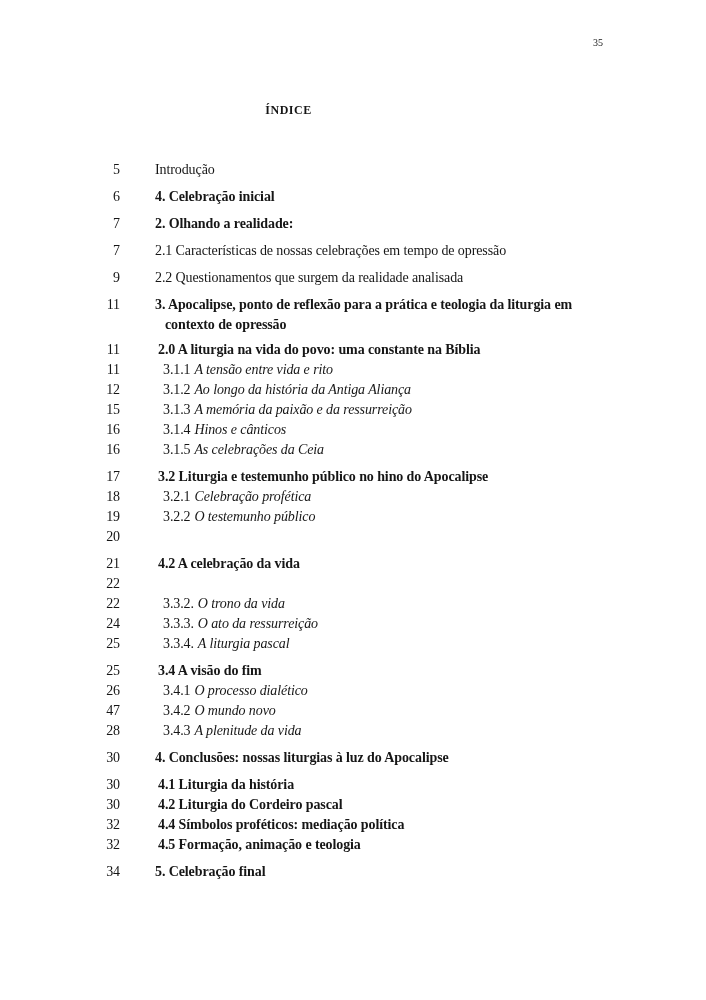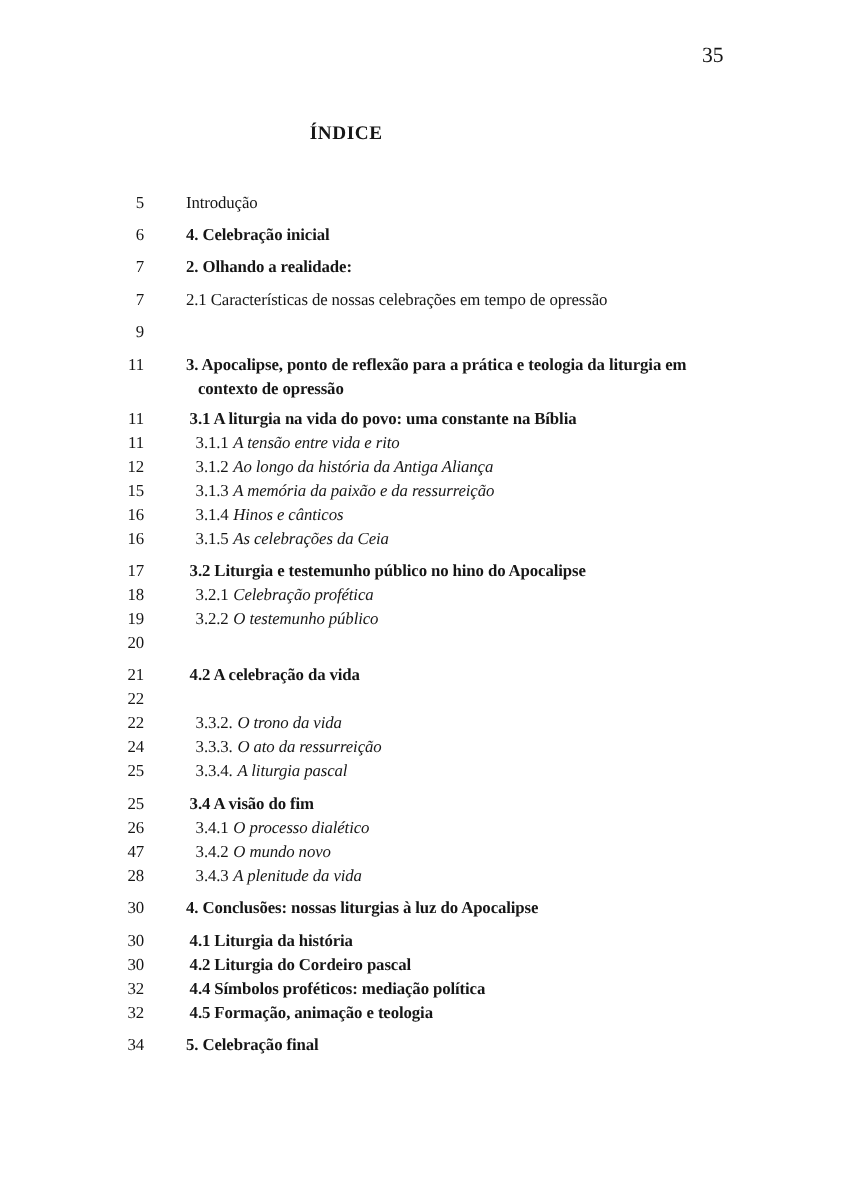--- a/index.html
+++ b/index.html
@@ -9,30 +9,30 @@
     background: #ffffff;
     font-family: "Liberation Serif", serif;
     color: #161616;
     position: relative;
     overflow: hidden;
   }
   .pageno {
     position: absolute;
     top: 37px;
     right: 103px;
-    font-size: 18px;
+    font-size: 10px;
     line-height: 1.1;
   }
   .doc-title {
     position: absolute;
     top: 103px;
     left: 0;
     width: 577px;
     text-align: center;
-    font-size: 16px;
+    font-size: 12px;
     font-weight: bold;
     letter-spacing: 0.5px;
   }
   .toc {
     position: absolute;
     top: 160px;
     left: 96px;
     width: 520px;
   }
   .row {
@@ -81,30 +81,31 @@
     <span class="txt">2. Olhando a realidade:</span>
   </div>
 
   <div class="row gap">
     <span class="pg">7</span>
     <span class="txt">2.1 Características de nossas celebrações em tempo de opressão</span>
   </div>
 
   <div class="row gap">
     <span class="pg">9</span>
+    <span class="txt">2.2 Questionamentos que surgem da realidade analisada</span>
   </div>
 
   <div class="row r-ch gap">
     <span class="pg">11</span>
     <span class="txt"><span class="l1">3. Apocalipse, ponto de reflexão para a prática e teologia da liturgia em</span><span class="l2">contexto de opressão</span></span>
   </div>
 
   <div class="row r-sec gap-sm">
     <span class="pg">11</span>
-    <span class="txt">3.1 A liturgia na vida do povo: uma constante na Bíblia</span>
+    <span class="txt">2.0 A liturgia na vida do povo: uma constante na Bíblia</span>
   </div>
 
   <div class="row r-sub">
     <span class="pg">11</span>
     <span class="txt"><span class="num">3.1.1</span><span class="ttl">A tensão entre vida e rito</span></span>
   </div>
 
   <div class="row r-sub">
     <span class="pg">12</span>
     <span class="txt"><span class="num">3.1.2</span><span class="ttl">Ao longo da história da Antiga Aliança</span></span>

